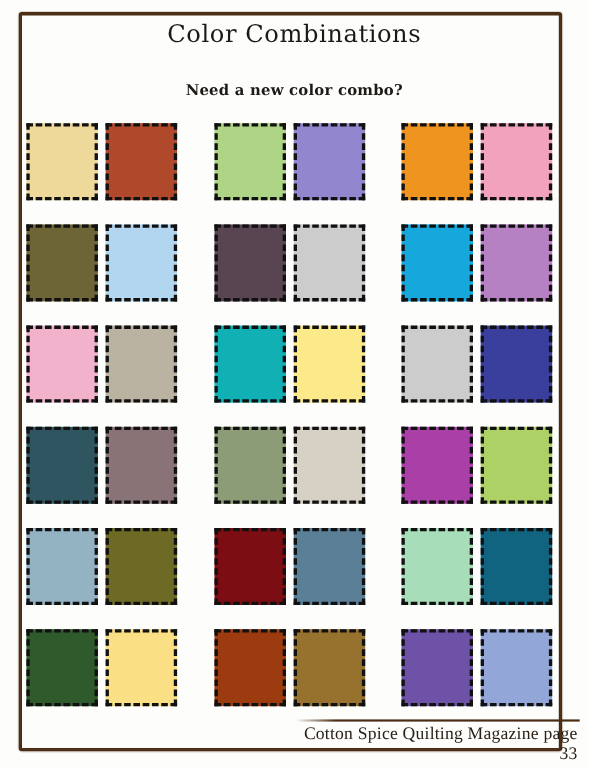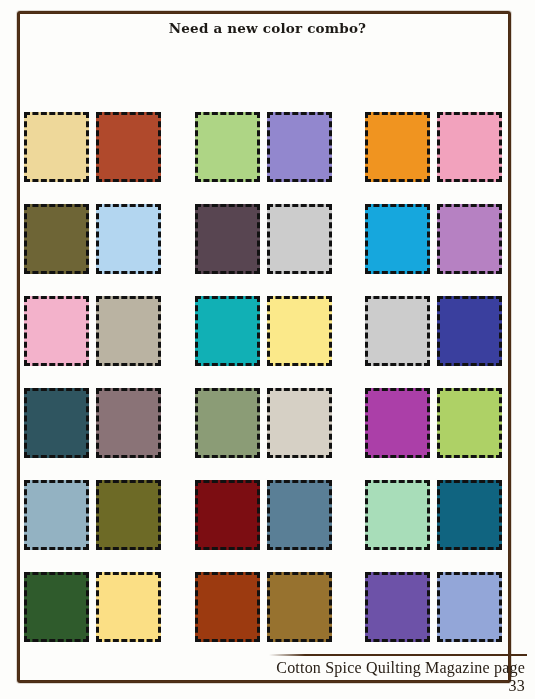--- a/index.html
+++ b/index.html
@@ -66,20 +66,21 @@
     line-height: 1.05;
     font-weight: 400;
   }
   .subtitle {
     font-family: "DejaVu Serif", serif;
     font-size: 13.5px;
     color: #1d1a16;
     line-height: 1.28;
     font-weight: 700;
     letter-spacing: 0.2px;
+    margin-top: 31px;
   }
 
   
   #grid {
     position: absolute;
     left: 24px;
     top: 112px;
     width: 484px;
   }
   .grid-row {
@@ -130,20 +131,21 @@
 </style>
 </head>
 <body>
 
 <div id="page">
 
   <div id="frame"></div>
   <div id="frame-ink"></div>
 
   <div id="header">
+    <div id="title">Color Combinations</div>
     <div class="subtitle">Need a new color combo?</div>
   </div>
 
   <div id="grid">
       <div class="grid-row">
         <div class="combo col-1">
           <div class="swatch" title="cream" style="background: rgb(238, 216, 154); border-width: 3px; border-style: dashed; border-color: rgb(17, 17, 17);"></div>
           <div class="swatch" title="rust" style="background: rgb(176, 73, 44); border-width: 3px; border-style: dashed; border-color: rgb(17, 17, 17);"></div>
         </div>
         <div class="combo col-2">

